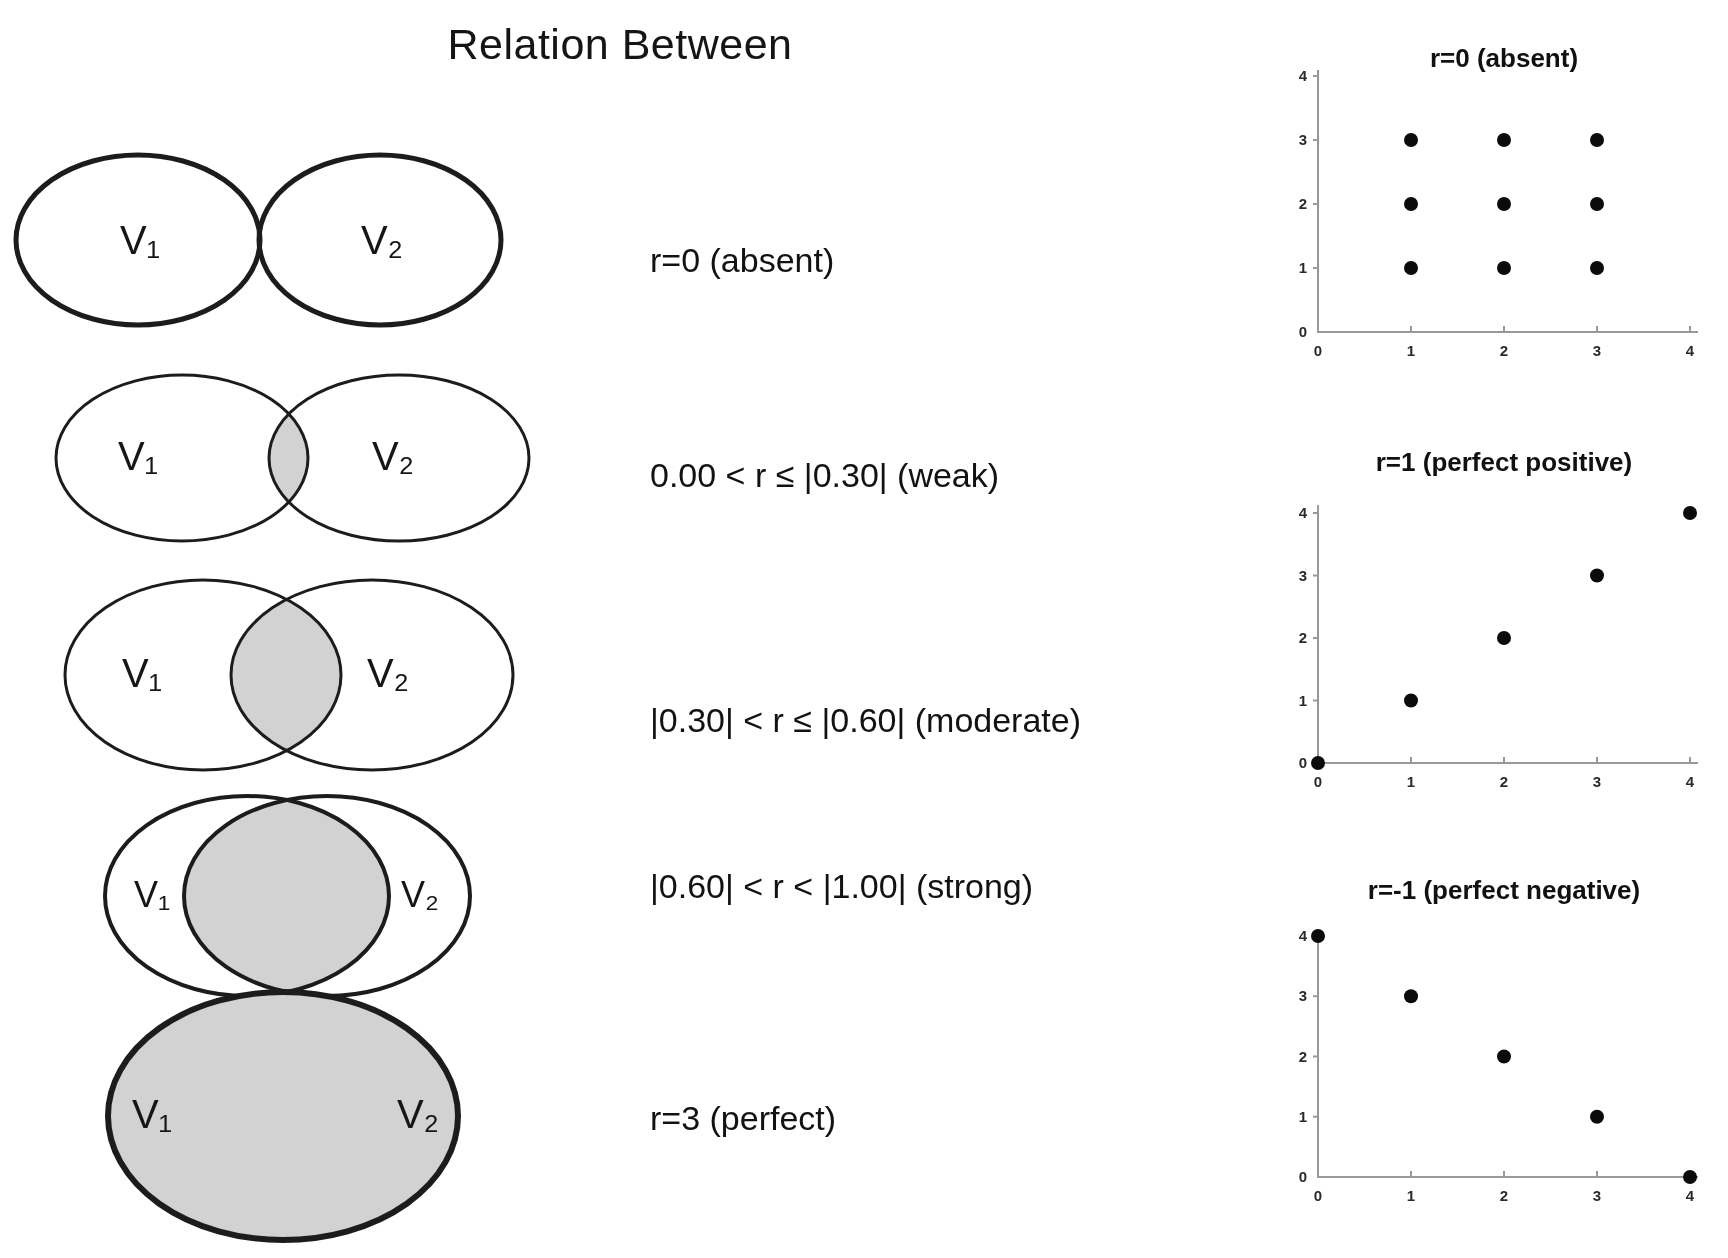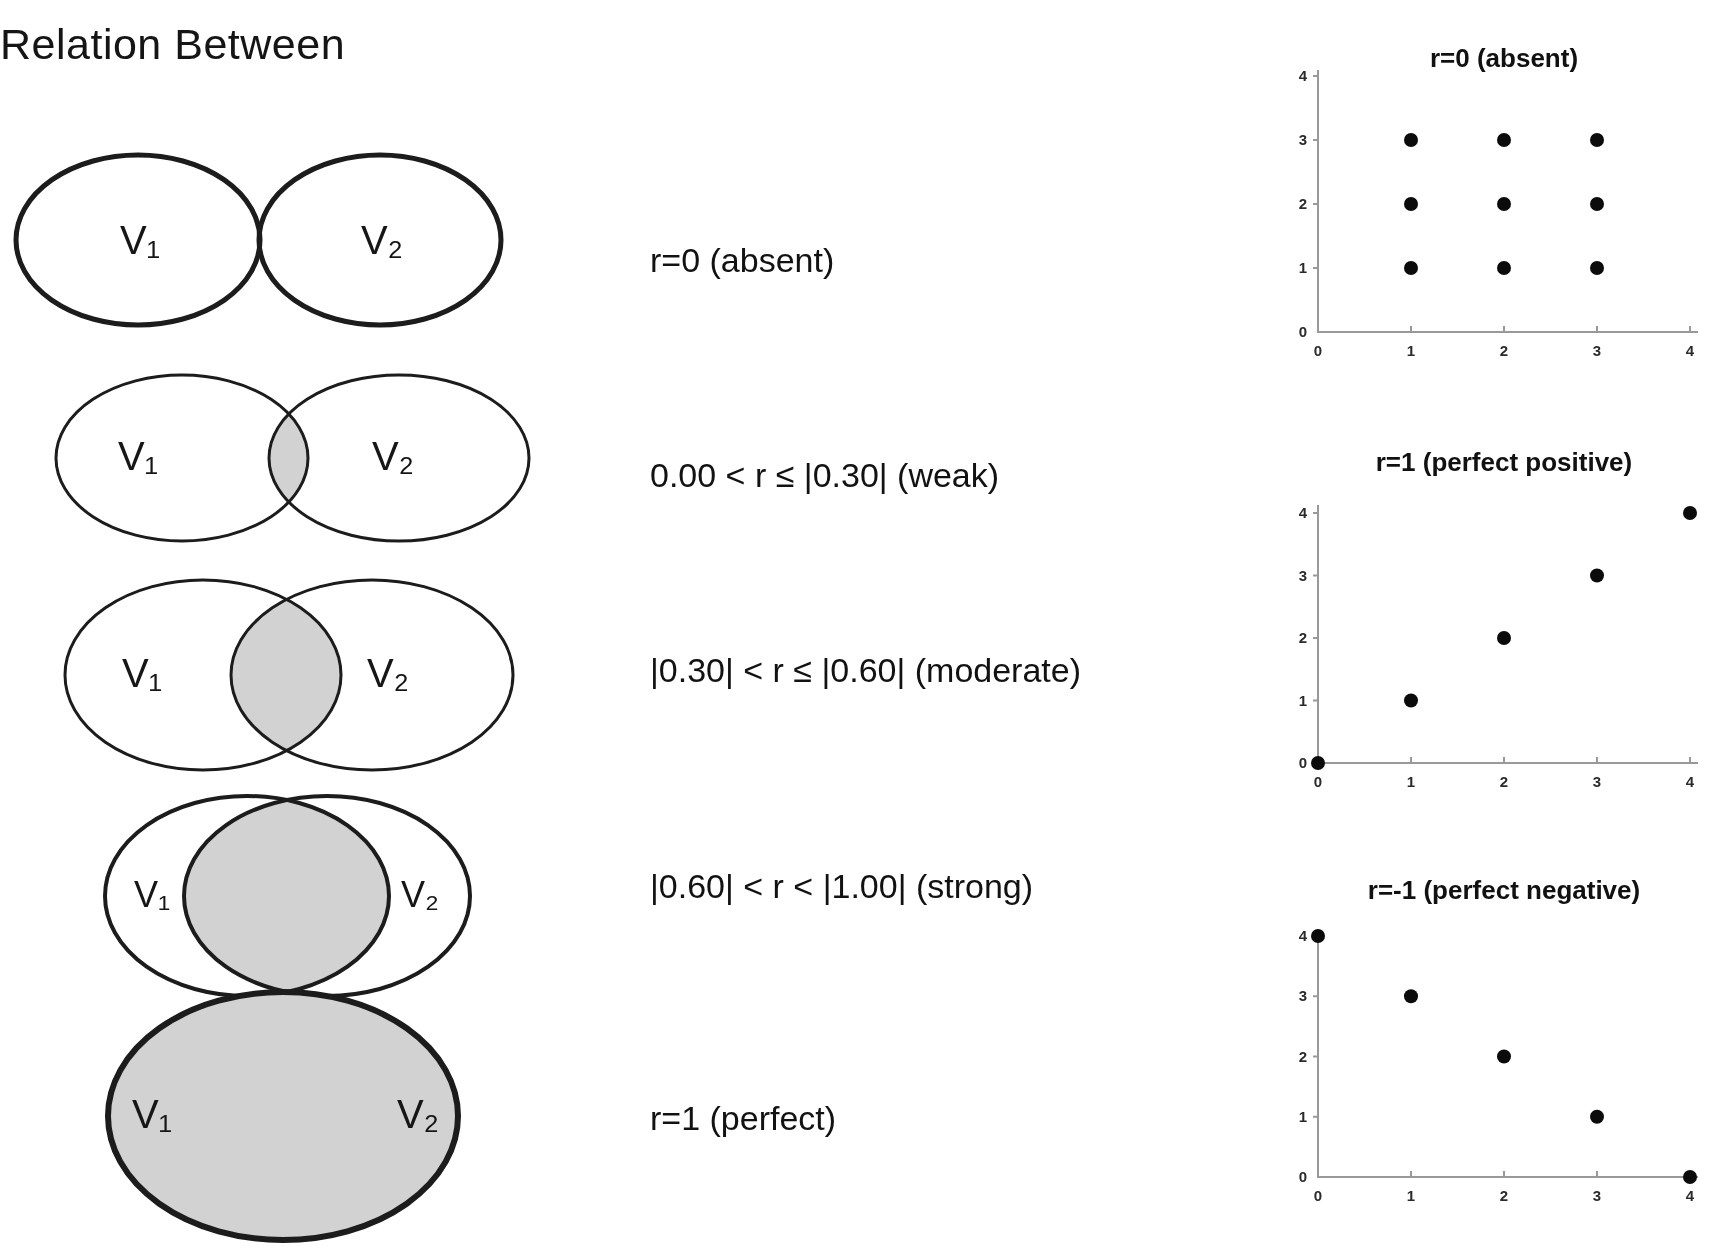--- a/index.html
+++ b/index.html
@@ -1,19 +1,19 @@
 <!DOCTYPE html>
 <html><head>
 <meta charset="utf-8">
 <style>
   html,body{margin:0;padding:0;background:#ffffff;}
   body{width:1728px;height:1258px;position:relative;overflow:hidden;
        font-family:"Liberation Sans","DejaVu Sans",sans-serif;}
   .canvas{position:absolute;left:0;top:0;width:1728px;height:1258px;background:#fff;}
-  .main-title{position:absolute;left:0;top:18px;width:1240px;text-align:left;
+  .main-title{position:absolute;left:0;top:18px;width:1240px;text-align:center;
               font-size:43px;line-height:1.25;color:#151515;letter-spacing:0.5px;}
   .rel-label{position:absolute;left:650px;font-size:34px;color:#121212;white-space:nowrap;}
   svg{position:absolute;left:0;top:0;}
 </style>
 </head>
 <body>
 
 <div class="canvas">
 
   <div class="main-title">
@@ -149,17 +149,17 @@
         <circle cx="1411" cy="996.25" r="7" fill="#0b0b0b"></circle>
         <circle cx="1504" cy="1056.5" r="7" fill="#0b0b0b"></circle>
         <circle cx="1597" cy="1116.75" r="7" fill="#0b0b0b"></circle>
         <circle cx="1690" cy="1177" r="7" fill="#0b0b0b"></circle>
         <text x="1504" y="899" text-anchor="middle" font-size="26" font-weight="700" fill="#111111">r=-1 (perfect negative)</text>
       </g>
     </svg>
 
   <div class="rel-label" style="top:241px">r=0 (absent)</div>
   <div class="rel-label" style="top:456px">0.00 &lt; r ≤ |0.30| (weak)</div>
-  <div class="rel-label" style="top:651px">|0.30| &lt; r ≤ |0.60| (moderate)</div>
+  <div class="rel-label" style="top:701px">|0.30| &lt; r ≤ |0.60| (moderate)</div>
   <div class="rel-label" style="top:867px">|0.60| &lt; r &lt; |1.00| (strong)</div>
-  <div class="rel-label" style="top:1099px">r=1 (perfect)</div>
+  <div class="rel-label" style="top:1099px">r=3 (perfect)</div>
 
 </div>
 
 </body></html>

